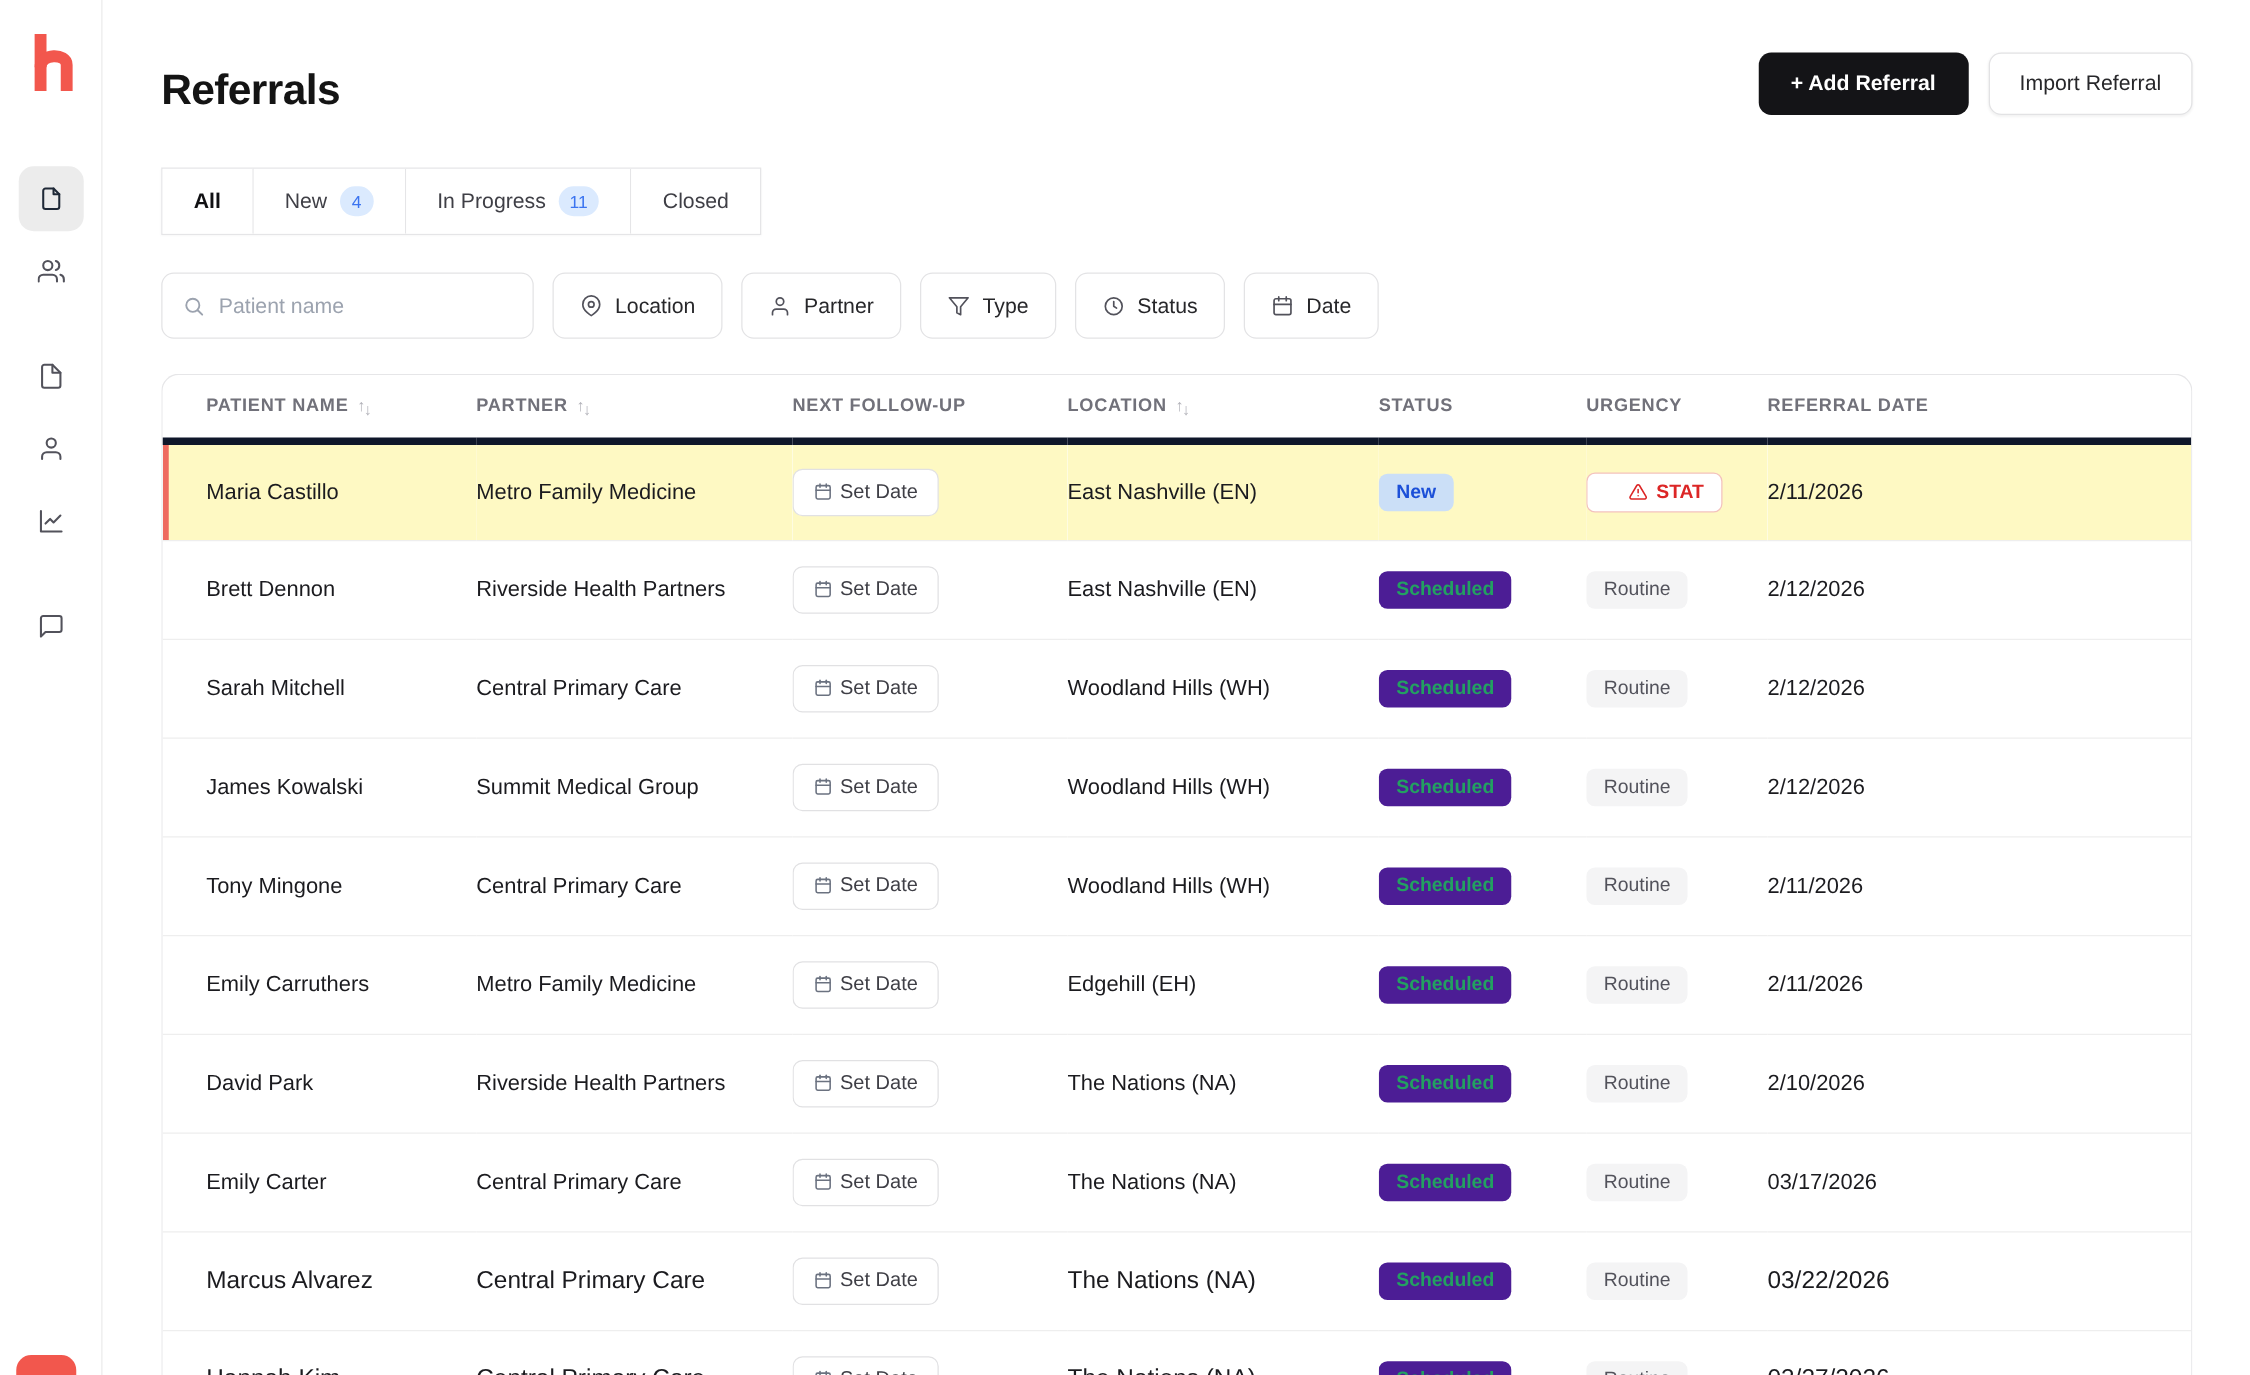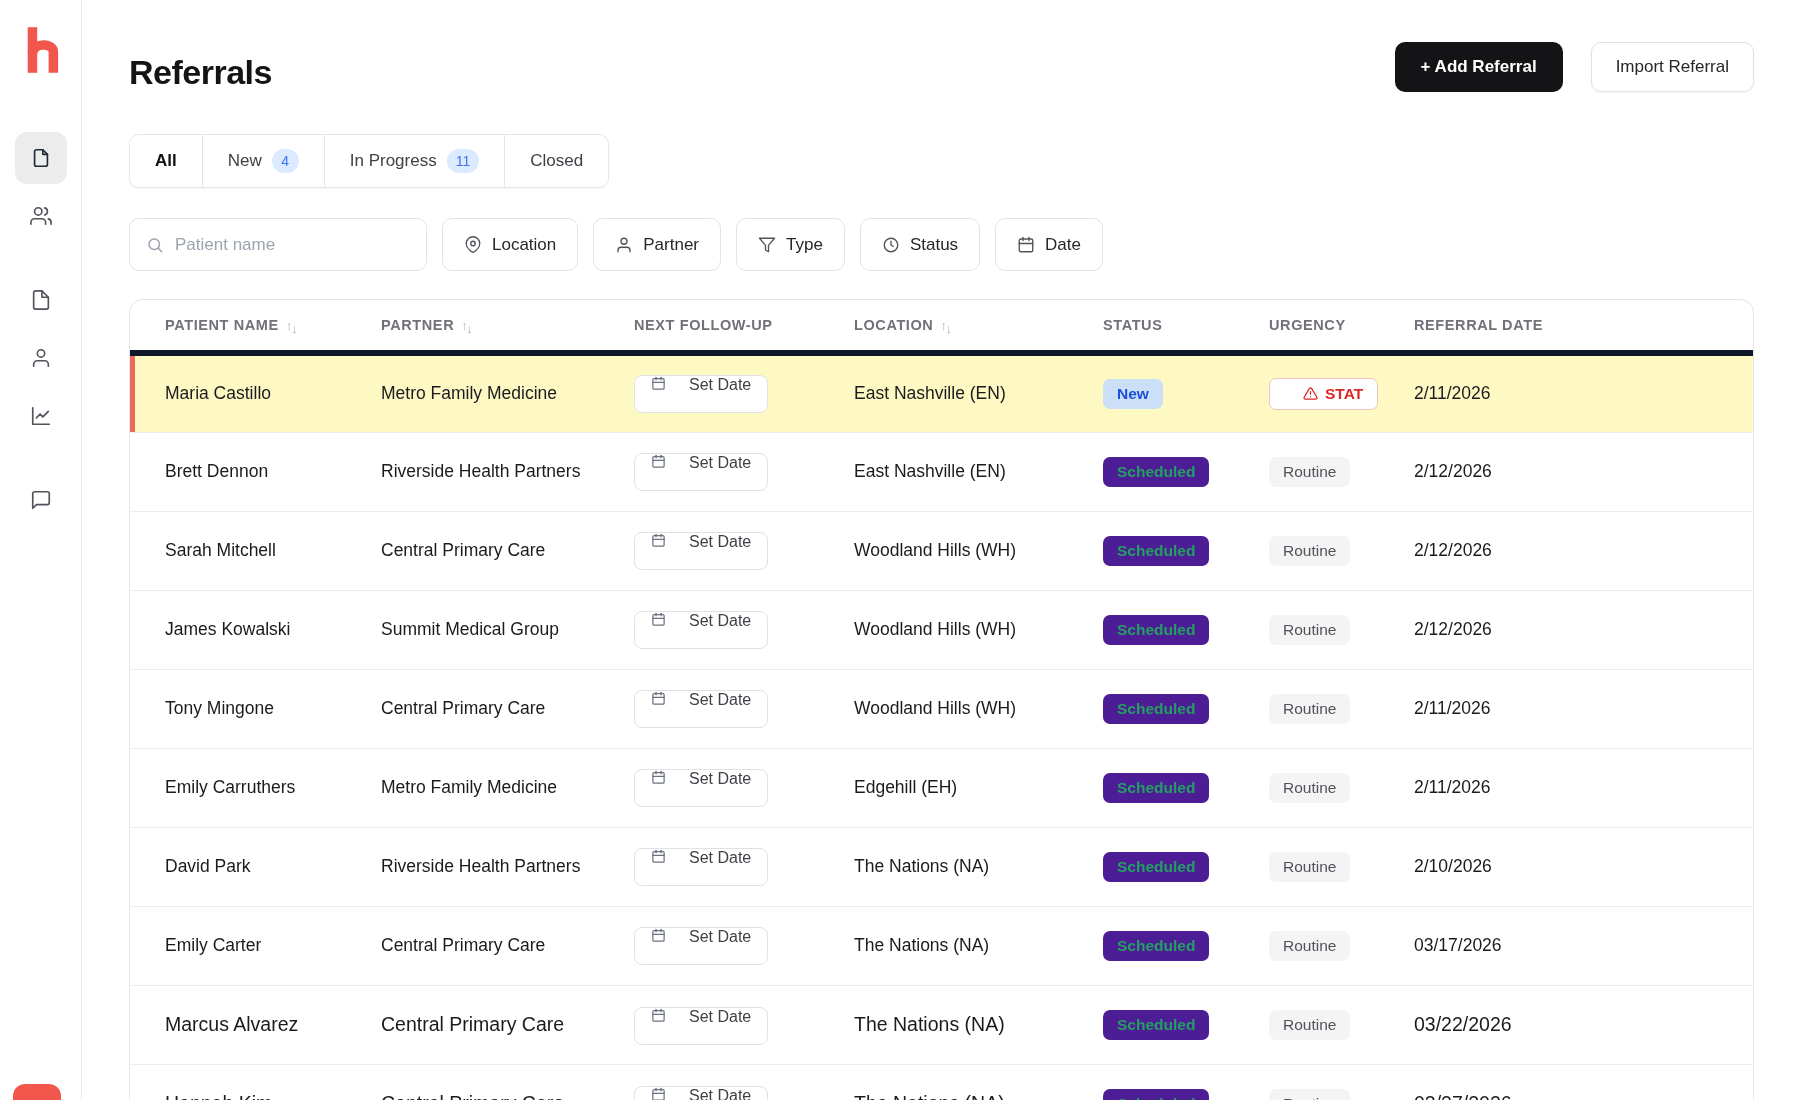--- a/index.html
+++ b/index.html
@@ -12,26 +12,26 @@
   .logo { margin-bottom:52px; cursor:pointer; }
   .nav-item { width:52px; height:52px; display:flex; align-items:center; justify-content:center; border-radius:12px; margin-bottom:6px; cursor:pointer; color:#52525b; }
   .nav-item.active { background:#ececec; color:#1f2937; }
   .nav-gap { height:26px; }
   .sidebar-help { position:absolute; left:13px; bottom:-32px; width:48px; height:48px; border-radius:12px; background:#f2574d; cursor:pointer; }
 
   
   .main { flex:1; padding:42px 46px 0 47px; min-width:0; }
   .page-header { display:flex; justify-content:space-between; align-items:flex-end; }
   h1 { font-size:34px; font-weight:700; letter-spacing:-0.5px; color:#141414; }
-  .header-actions { display:flex; gap:28px; }
+  .header-actions { display:flex; gap:16px; }
   .btn-primary { height:50px; padding:0 26px; border:none; border-radius:10px; background:#141417; color:#fff; font-size:17px; font-weight:600; font-family:inherit; cursor:pointer; }
   .btn-secondary { height:50px; padding:0 24px; border:1px solid #e2e2e4; border-radius:10px; background:#fff; color:#27272a; font-size:17px; font-weight:500; font-family:inherit; cursor:pointer; box-shadow:0 1px 2px rgba(0,0,0,.05); }
 
   
-  .tabs { display:inline-flex; margin-top:42px; border:1px solid #e5e5e7; border-radius:10px; background:#fff; overflow:hidden; box-shadow:0 1px 2px rgba(0,0,0,.04); }
+  .tabs { display:inline-flex; margin-top:42px; border:1px solid #e5e5e7; border-radius:0; background:#fff; overflow:hidden; box-shadow:0 1px 2px rgba(0,0,0,.04); }
   .tab { display:flex; align-items:center; gap:10px; height:52px; padding:0 25px; font-size:17px; color:#3f3f46; background:#fff; border:none; border-right:1px solid #e5e5e7; font-family:inherit; cursor:pointer; }
   .tab:last-child { border-right:none; }
   .tab.active { font-weight:700; color:#111114; }
   .tab-badge { min-width:27px; padding:4px 9px; border-radius:999px; background:#dbeafe; color:#3b74f0; font-size:14px; font-weight:500; text-align:center; }
 
   
   .filters { display:flex; gap:15px; margin-top:30px; }
   .search-box { display:flex; align-items:center; gap:11px; width:298px; height:53px; padding:0 16px; border:1px solid #e3e3e5; border-radius:10px; background:#fff; color:#9ca3af; }
   .search-box input { flex:1; min-width:0; border:none; outline:none; font-size:17px; font-family:inherit; color:#27272a; background:transparent; }
   .search-box input::placeholder { color:#9ca3af; }
@@ -45,21 +45,21 @@
   thead th.sortable { cursor:pointer; }
   th:first-child, td:first-child { padding-left:35px; }
   .sort-arrows { color:#b3b3ba; font-size:13px; margin-left:7px; font-weight:400; }
   .sort-arrows .dn { position:relative; top:3px; left:-2px; }
   tbody td { height:79px; font-size:17.5px; color:#1b1b1f; border-bottom:1px solid #eeeeee; vertical-align:middle; white-space:nowrap; overflow:hidden; }
   tbody tr { cursor:pointer; }
   tbody tr:nth-child(n+9) td { font-size:19.5px; }
   tr.highlighted { background:#fef9c3; }
   tr.highlighted td:first-child { box-shadow:inset 5px 0 0 #ee6a5f; }
 
-  .set-date-btn { display:inline-flex; align-items:flex-start; gap:23px; height:38px; padding:0 16px; border:1px solid #e1e1e3; border-radius:8px; background:#fff; font-size:16px; font-weight:500; color:#3f3f46; font-family:inherit; cursor:pointer; }
+  .set-date-btn { display:inline-flex; align-items:center; gap:6px; height:38px; padding:18px 16px; border:1px solid #e1e1e3; border-radius:8px; background:#fff; font-size:16px; font-weight:500; color:#3f3f46; font-family:inherit; cursor:pointer; }
   .set-date-btn svg { color:#6b7280; }
 
   .badge { display:inline-flex; align-items:center; gap:7px; padding:6px 14px; border-radius:7px; font-size:15.5px; font-weight:700; }
   .status-new { background:#cbdff7; color:#1c50d8; }
   .status-scheduled { background:#4c1d95; color:#23a061; }
   .urgency-stat { background:#fff; border:1px solid #f3c2be; color:#dc2626;padding-left:33px; }
   .urgency-routine { background:#f4f4f5; color:#52525b; font-weight:500; }
 </style>
 </head>
 <body>

